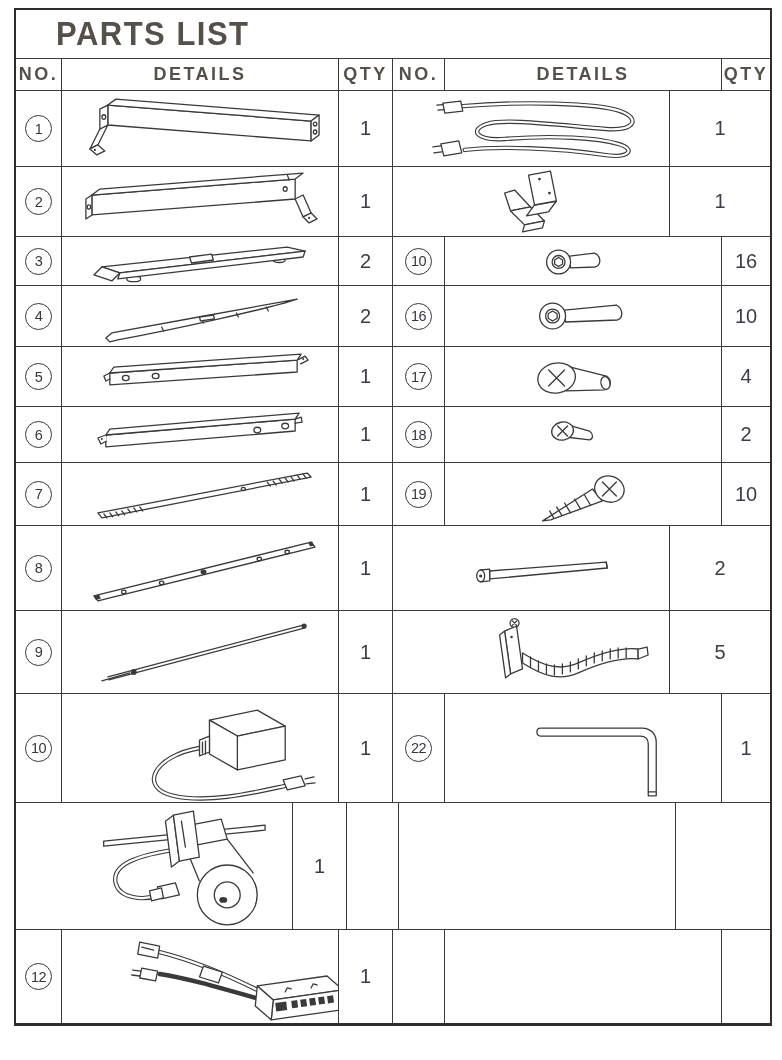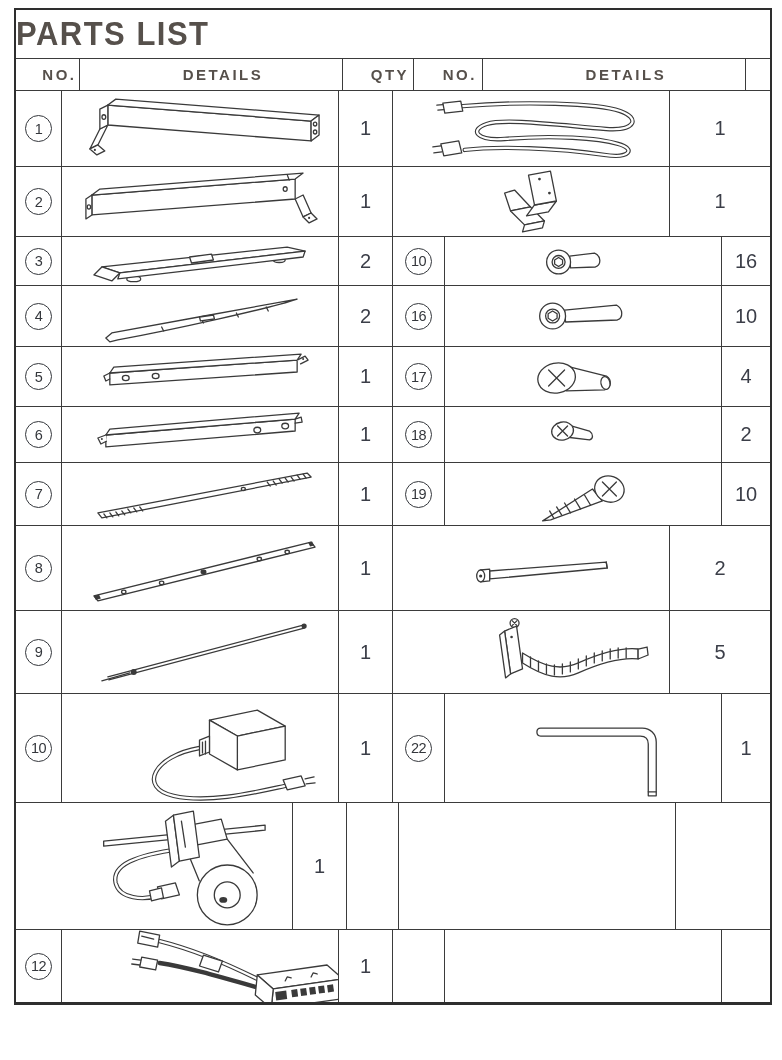--- a/index.html
+++ b/index.html
@@ -18,20 +18,21 @@
   .table{
     width:758px;
     border:2.5px solid #2e2e2e;
     border-bottom-width:3.5px;
     background:#fff;
   }
   .title-row{
     height:48px;
     display:flex;align-items:center;
     padding-left:0;
+    margin-left:40px;
   }
   .title{
     font-size:31px;font-weight:bold;
     letter-spacing:1.5px;
     color:var(--accent);
     transform:scaleY(1.08);
     transform-origin:left center;
   }
   .row{display:flex;border-top:1.5px solid var(--line);}
   .cell{
@@ -41,22 +42,22 @@
   }
   .cell:last-child{border-right:none;}
   .c-no1{width:46px;}
   .c-det1{width:277px;}
   .c-qty1{width:54px;}
   .c-no2{width:52px;}
   .c-det2{width:277px;}
   .c-qty2{flex:1;}
   .hrow{height:32px;}
   .hcell{
-    font-weight:bold;font-size:15px;
-    letter-spacing:2.5px;color:var(--accent);margin-left:24px;
+    font-weight:bold;font-size:18px;
+    letter-spacing:2.5px;color:var(--accent);
   }
   .qty{
     font-size:20px;color:#3b3e48;
   }
   .cnum{
     width:27px;height:27px;
     border:1.6px solid #34373c;border-radius:50%;
     display:flex;align-items:center;justify-content:center;
     font-size:14.5px;color:#34373c;
     letter-spacing:-0.5px;
@@ -434,21 +435,21 @@
           <polygon class="stf" points="142,84 160,80 164,92 146,96"></polygon>
           <polygon class="stf" points="134,88 146,85 148,95 136,98"></polygon>
         </svg>
       </div>
       <div class="cell c-qty1 qty">1</div>
       <div class="cell c-no2"></div>
       <div class="cell c-det2"></div>
       <div class="cell c-qty2 qty"></div>
     </div>
 
-    <div class="row" style="height:73px">
+    <div class="row" style="height:94px">
       <div class="cell c-no1">
           <span class="cnum">12</span>
         </div>
       <div class="cell c-det1">
         <svg width="277" height="94" viewBox="0 0 277 94">
           <path class="cable" d="M196,60 C156,40 122,28 98,22"></path>
           <path class="cablein" d="M196,60 C156,40 122,28 98,22"></path>
           <path class="cable" d="M194,68 C152,56 124,48 98,44"></path>
           <path class="st" d="M194,68 C152,56 124,48 98,44" stroke="#fff" stroke-width="2" stroke-dasharray="2.5,1.8"></path>
           <polygon class="stf" points="142,36 161,42 157,53 138,47"></polygon>

